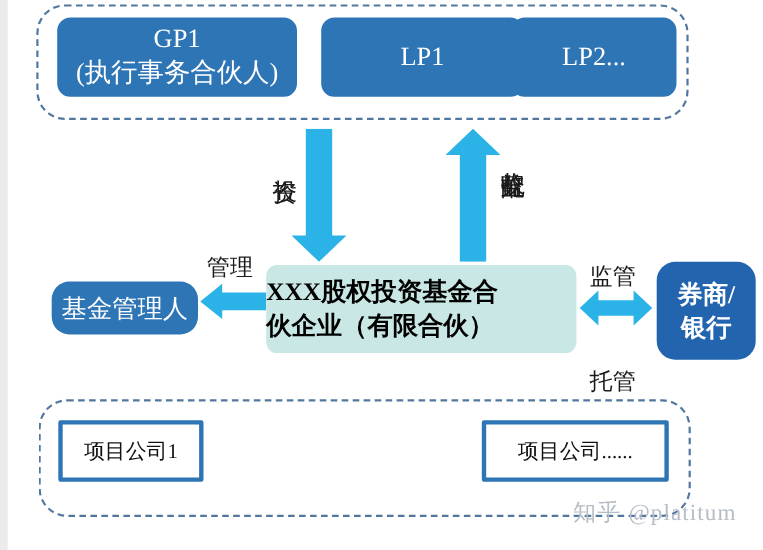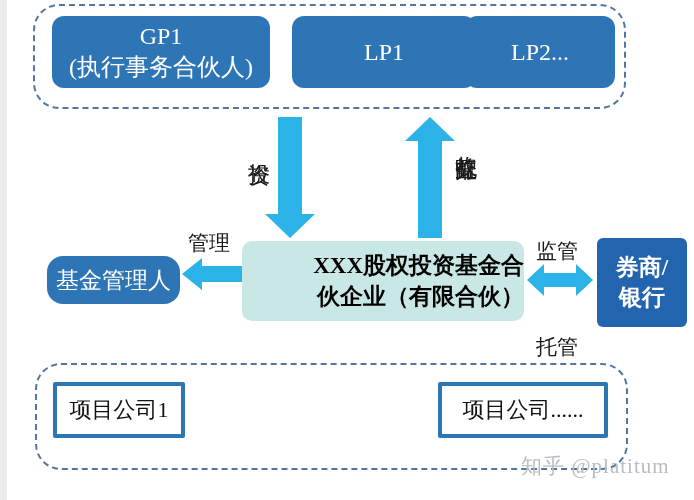--- a/index.html
+++ b/index.html
@@ -67,49 +67,49 @@
     position: absolute;
     left: 242px; top: 241px; width: 282px; height: 80px;
     background: var(--fund_fill);
     border-radius: 10px;
     color: #000000;
     font-weight: 700;
     font-size: 23px;
     line-height: 31px;
     display: flex;
     flex-direction: column;
-    align-items: flex-end;
+    align-items: flex-start;
     justify-content: center;
     text-align: center;
   }
 
   .broker-box {
     position: absolute;
     left: 597px; top: 238px; width: 90px; height: 89px;
     background: var(--broker_blue);
-    border-radius: 6px;
+    border-radius: 17px;
     color: #ffffff;
     font-weight: 700;
     font-size: 23px;
     line-height: 30px;
     display: flex;
     flex-direction: column;
     align-items: center;
     justify-content: center;
     text-align: center;
   }
 
   .project-box {
     position: absolute;
     top: 382px; height: 56px;
     background: #ffffff;
     border: 4px solid var(--project_border);
     border-radius: 2px;
     color: #111111;
-    font-size: 22px;
+    font-size: 19px;
     display: flex;
     align-items: center;
     justify-content: center;
     text-align: center;
   }
   .project-1 { left: 53px;  width: 132px; }
   .project-2 { left: 245px; width: 130px; }
   .project-3 { left: 438px; width: 170px; }
 
   .arrow-svg { position: absolute; display: block; }

